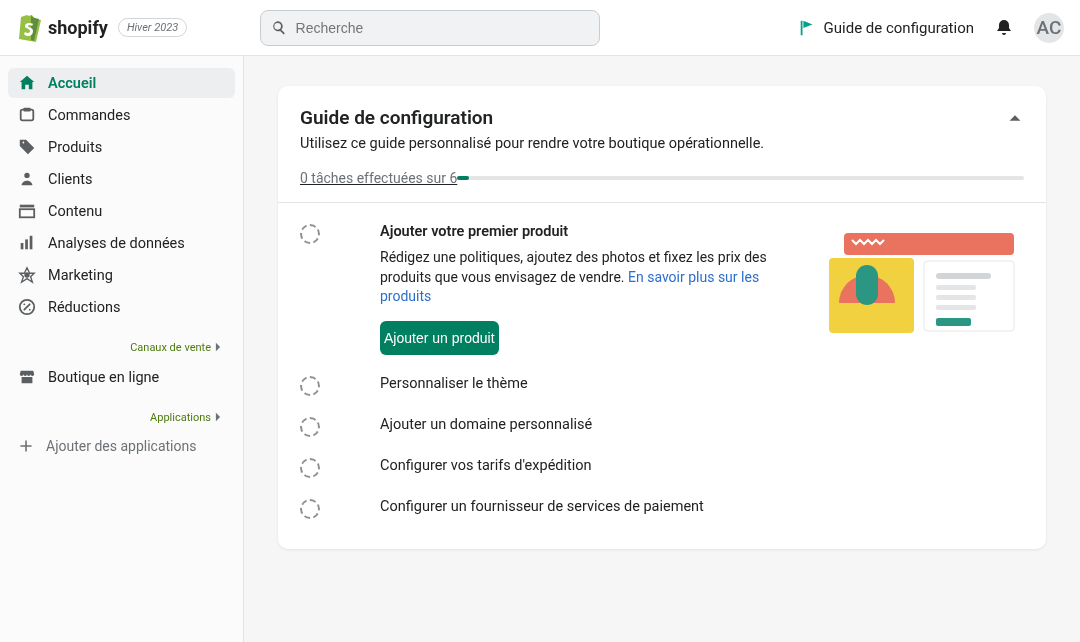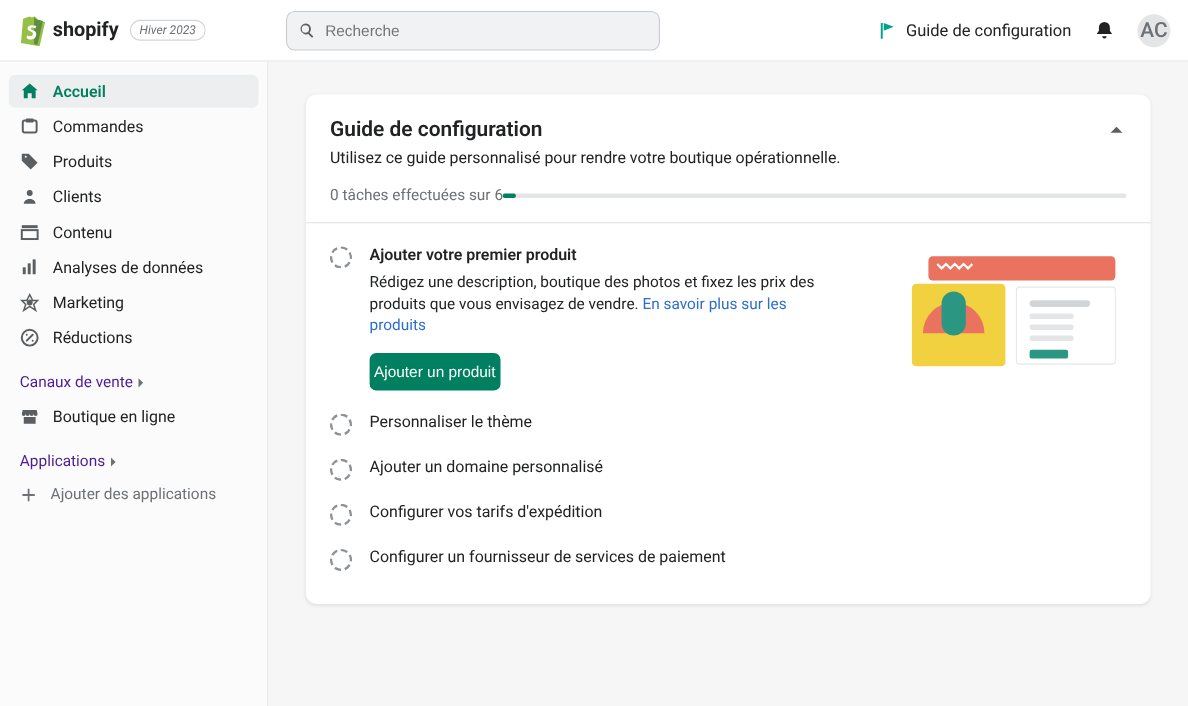--- a/index.html
+++ b/index.html
@@ -18,40 +18,40 @@
 .guide-link { display: flex; align-items: center; gap: 8px; font-size: 15px; color: #202223; }
 .avatar { width: 30px; height: 30px; border-radius: 50%; background: #e4e5e7; display: flex; align-items: center; justify-content: center; font-size: 19px; color: #6d7175; font-weight: 500; }
 
 
 .body { flex: 1; display: flex; overflow: hidden; }
 .sidebar { width: 244px; border-right: 1px solid #e1e3e5; padding: 12px 8px; background: #fbfbfb; overflow-y: auto; }
 .nav-item { display: flex; align-items: center; gap: 12px; padding: 6px 10px; border-radius: 6px; font-size: 14.5px; color: #202223; cursor: pointer; margin-bottom: 2px; }
 .nav-item.active { background: #edeeef; color: #008060; font-weight: 600; }
 .nav-item .icon { width: 18px; height: 18px; display: flex; align-items: center; justify-content: center; color: #5c5f62; flex-shrink: 0; }
 .nav-item.active .icon { color: #008060; }
-.nav-header { display: flex; align-items: center; justify-content: flex-start; padding: 8px 10px; font-size: 14px; color: #4c1d95; margin-top: 10px; cursor: pointer; }
+.nav-header { display: flex; align-items: center; justify-content: flex-end; padding: 8px 10px; font-size: 11px; color: #4d7c0f; margin-top: 10px; cursor: pointer; }
 .plus-row { display: flex; align-items: center; gap: 12px; padding: 6px 10px; font-size: 14px; color: #6d7175; cursor: pointer; }
 
 
 .main { flex: 1; padding: 30px 34px; background: #f6f6f7; overflow-y: auto; }
 .card { background: #fff; border-radius: 10px; box-shadow: 0 1px 3px rgba(0,0,0,0.08); }
 .card-head { padding: 20px 22px 16px; }
 .card-title-row { display: flex; justify-content: space-between; align-items: center; }
 .card-title { font-size: 19px; font-weight: 600; }
 .card-sub { font-size: 14.5px; color: #202223; margin-top: 6px; }
-.progress-row { display: flex; align-items: center; margin-top: 18px; }
+.progress-row { display: flex; align-items: center; margin-top: 18px; text-decoration: underline; }
 .progress-text { font-size: 14px; color: #6d7175; }
 .progress-bar { flex: 1; height: 4px; background: #e4e5e7; border-radius: 2px; position: relative; }
 .progress-fill { height: 100%; background: #008060; border-radius: 2px; width: 2%; }
 .divider { height: 1px; background: #e1e3e5; }
 
 .step-list { padding: 10px 22px 20px; }
 .step { display: flex; gap: 16px; padding: 10px 0; align-items: flex-start; }
 .step-circle { width: 20px; height: 20px; border: 2px dashed #8c9196; border-radius: 50%; flex-shrink: 0; margin-top: 1px; }
-.step-body { flex: 1; }
+.step-body { flex: 1; margin-left: 44px; }
 .step-title { font-size: 14.5px; font-weight: 600; }
 .step.collapsed .step-title { font-weight: 400; }
 .step-desc { font-size: 14px; color: #202223; margin-top: 8px; line-height: 1.4; max-width: 420px; }
 .step-link { color: #2c6ecb; cursor: pointer; }
 .step-btn { margin-top: 14px; background: #008060; color: #fff; border: none; border-radius: 6px; padding: 9px 4px; font-size: 14px; font-weight: 500; cursor: pointer; }
 .step-illus { width: 200px; height: 120px; flex-shrink: 0; }
 
 
 svg { display: block; }
 .chev { color: #6d7175; }
@@ -215,21 +215,21 @@
           </div>
         </div>
         <div class="divider"></div>
         <div class="step-list">
 
           <div class="step">
             <div class="step-circle"></div>
             <div class="step-body">
               <div class="step-title">Ajouter votre premier produit</div>
               <div class="step-desc">
-                <span>Rédigez une description, boutique des photos et fixez les prix des produits que vous envisagez de vendre. </span><span class="step-link">En savoir plus sur les produits</span>
+                <span>Rédigez une politiques, ajoutez des photos et fixez les prix des produits que vous envisagez de vendre. </span><span class="step-link">En savoir plus sur les produits</span>
               </div>
               <button class="step-btn">Ajouter un produit</button>
             </div>
             <svg class="step-illus" viewBox="0 0 200 120">
               <rect x="20" y="10" width="170" height="22" rx="4" fill="#e9735f"></rect>
               <path d="M28 17 l4 4 l4-4 l4 4 l4-4 l4 4 l4-4 l4 4 l4-4" stroke="#fff" stroke-width="2" fill="none"></path>
               <rect x="100" y="38" width="90" height="70" rx="3" fill="#fff" stroke="#e7e7e7"></rect>
               <rect x="112" y="50" width="55" height="6" rx="3" fill="#d2d5d8"></rect>
               <rect x="112" y="62" width="40" height="5" rx="2" fill="#e4e5e7"></rect>
               <rect x="112" y="72" width="40" height="5" rx="2" fill="#e4e5e7"></rect>

